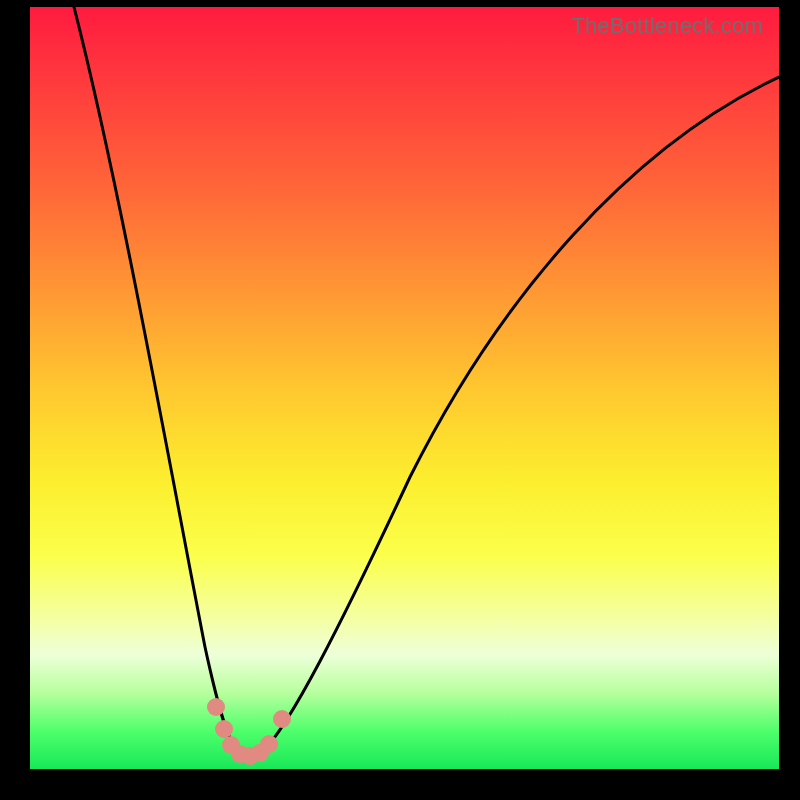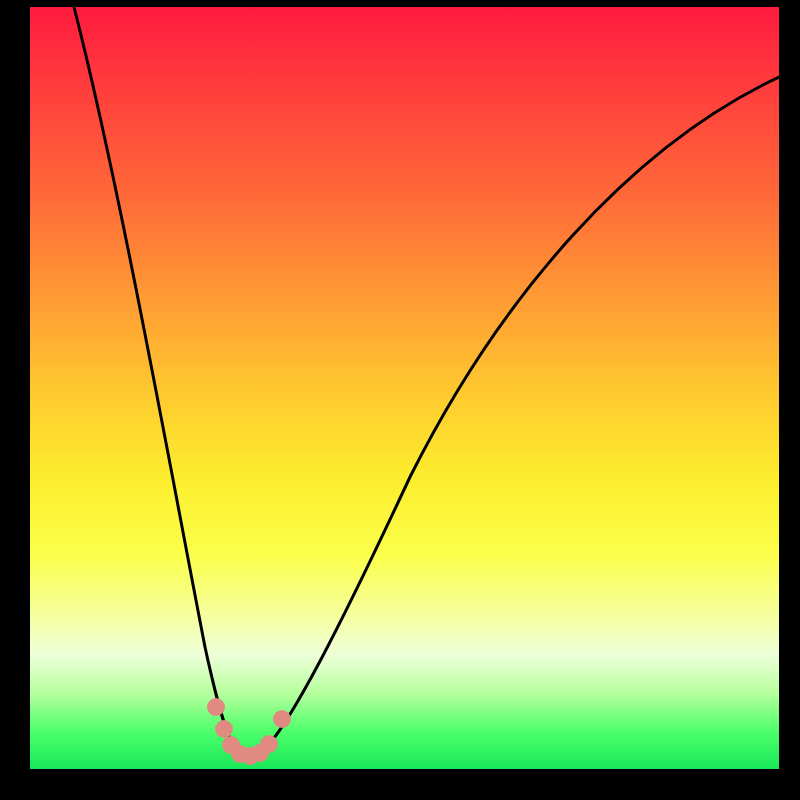--- a/index.html
+++ b/index.html
@@ -57,20 +57,21 @@
     stroke-linecap: round;
   }
   .curve .marker {
     fill: #e08a81;
   }
 </style>
 </head>
 <body>
 
 <div class="frame">
+  <div class="watermark">TheBottleneck.com</div>
   <svg class="curve" viewBox="0 0 749 762" preserveAspectRatio="none">
     <path class="line" d="M 44 0
          C 90 180, 140 460, 175 640
          C 188 700, 198 735, 208 745
          C 216 752, 224 752, 233 744
          C 260 718, 310 620, 380 470
          C 470 290, 600 140, 749 70"></path>
     <g>
       <circle class="marker" cx="186" cy="700" r="9"></circle>
       <circle class="marker" cx="194" cy="722" r="9"></circle>

